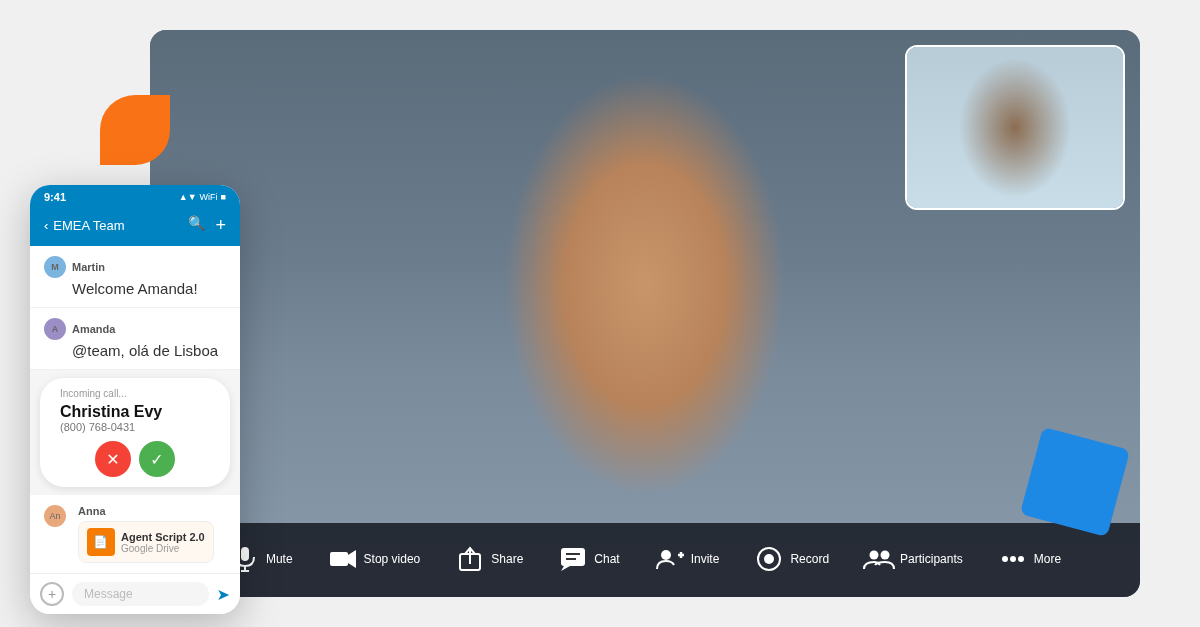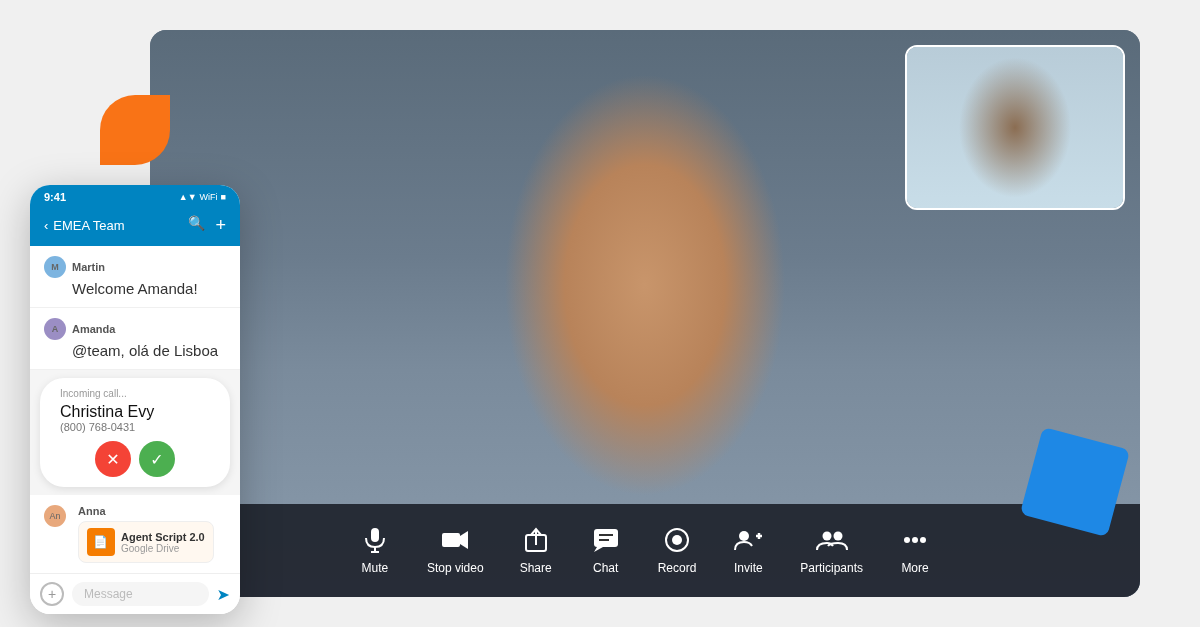--- a/index.html
+++ b/index.html
@@ -75,21 +75,21 @@
       background: rgba(30, 35, 45, 0.92);
       padding: 14px 0 16px;
       display: flex;
       align-items: center;
       justify-content: center;
       gap: 10px;
     }
 
     .toolbar-btn {
       display: flex;
-      flex-direction: column;
+      flex-direction: row;
       align-items: center;
       gap: 5px;
       cursor: pointer;
       padding: 6px 12px;
       border-radius: 8px;
       min-width: 60px;
     }
 
     .toolbar-icon {
       width: 32px;
@@ -251,21 +251,21 @@
     }
 
     .incoming-label {
       font-size: 10px;
       color: #999;
       margin-bottom: 4px;
     }
 
     .caller-name {
       font-size: 16px;
-      font-weight: 400;
+      font-weight: 700;
       color: #111;
     }
 
     .caller-number {
       font-size: 11px;
       color: #777;
       margin-bottom: 8px;
     }
 
     .call-actions {
@@ -423,38 +423,38 @@
             <polygon points="4,19 1,24 10,19" fill="white"></polygon>
             <line x1="6" y1="7" x2="20" y2="7" stroke="#333" stroke-width="2"></line>
             <line x1="6" y1="12" x2="16" y2="12" stroke="#333" stroke-width="2"></line>
           </svg>
         </div>
         <span class="toolbar-label">Chat</span>
       </div>
 
       <div class="toolbar-btn">
         <div class="toolbar-icon">
-          <svg width="26" height="26" viewBox="0 0 26 26" fill="none">
-            <circle cx="13" cy="13" r="11" stroke="white" stroke-width="2"></circle>
-            <circle cx="13" cy="13" r="5" fill="white"></circle>
-          </svg>
-        </div>
-        <span class="toolbar-label">Record</span>
-      </div>
-
-      <div class="toolbar-btn">
-        <div class="toolbar-icon">
           <svg width="28" height="24" viewBox="0 0 28 24" fill="white">
             <circle cx="10" cy="8" r="5" fill="white"></circle>
             <path d="M1 22 Q1 14 10 14 Q16 14 18 18" stroke="white" stroke-width="2" fill="none"></path>
             <line x1="22" y1="8" x2="28" y2="8" stroke="white" stroke-width="2.5"></line>
             <line x1="25" y1="5" x2="25" y2="11" stroke="white" stroke-width="2.5"></line>
           </svg>
         </div>
         <span class="toolbar-label">Invite</span>
+      </div>
+
+      <div class="toolbar-btn">
+        <div class="toolbar-icon">
+          <svg width="26" height="26" viewBox="0 0 26 26" fill="none">
+            <circle cx="13" cy="13" r="11" stroke="white" stroke-width="2"></circle>
+            <circle cx="13" cy="13" r="5" fill="white"></circle>
+          </svg>
+        </div>
+        <span class="toolbar-label">Record</span>
       </div>
 
       <div class="toolbar-btn">
         <div class="toolbar-icon">
           <svg width="32" height="22" viewBox="0 0 32 22" fill="white">
             <circle cx="11" cy="7" r="4.5" fill="white"></circle>
             <circle cx="22" cy="7" r="4.5" fill="white"></circle>
             <path d="M1 21 Q1 14 11 14 Q15 14 17 17" stroke="white" stroke-width="2" fill="none"></path>
             <path d="M12 17 Q14 14 22 14 Q31 14 31 21" stroke="white" stroke-width="2" fill="none"></path>
           </svg>

